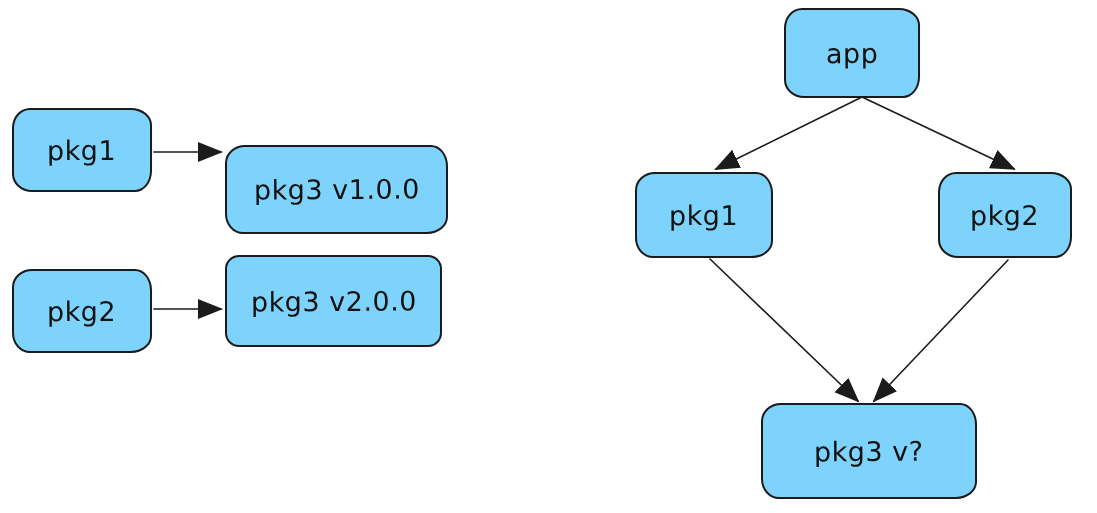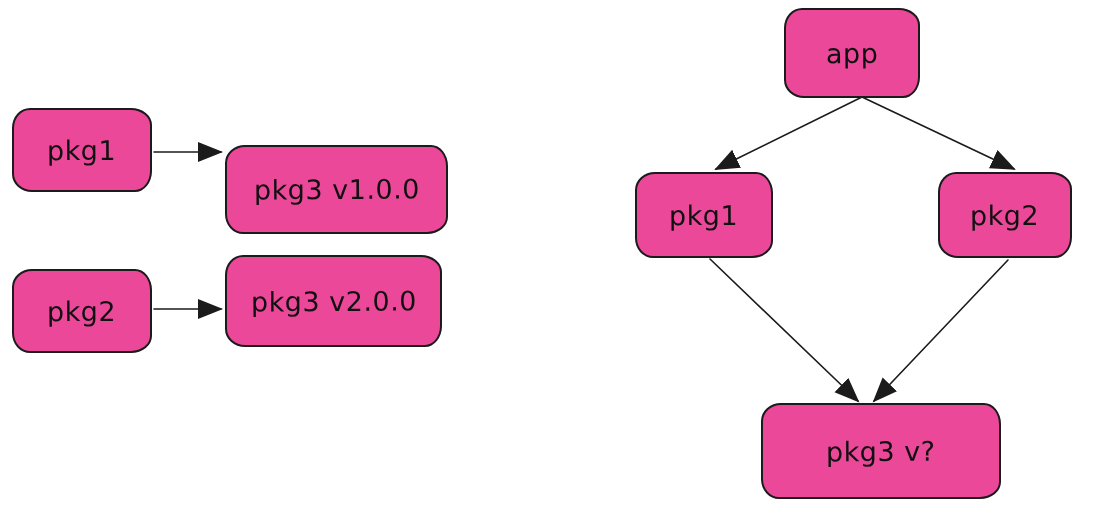--- a/index.html
+++ b/index.html
@@ -29,21 +29,21 @@
     stroke: #1b1b1b;
     stroke-width: 1.6;
     stroke-linecap: round;
   }
   .arrowhead-path {
     fill: #1b1b1b;
   }
   .node {
     position: absolute;
     box-sizing: border-box;
-    background: #ec4899;
+    background: #7dd3fc;
     border: 2px solid #1b1b1b;
     display: flex;
     align-items: center;
     justify-content: center;
     color: #111111;
     font-size: 27px;
     letter-spacing: 0.5px;
     white-space: nowrap;
   }
   
@@ -74,30 +74,30 @@
 
   <div class="node r1" style="left:12px; top:108px; width:140px; height:84px;">
     <span class="label">pkg1</span>
   </div>
   <div class="node r2" style="left:225px; top:101px; width:223px; height:89px;margin-top:44px;">
     <span class="label">pkg3 v1.0.0</span>
   </div>
   <div class="node r2" style="left:12px; top:269px; width:140px; height:84px;">
     <span class="label">pkg2</span>
   </div>
-  <div class="node r1" style="left:225px; top:255px; width:217px; height:92px;">
+  <div class="node r1" style="left:225px; top:255px; width:217px; height:92px;border-radius:14px;">
     <span class="label">pkg3 v2.0.0</span>
   </div>
 
   <div class="node r1" style="left:784px; top:8px; width:136px; height:90px;">
     <span class="label">app</span>
   </div>
   <div class="node r2" style="left:635px; top:172px; width:138px; height:86px;">
     <span class="label">pkg1</span>
   </div>
   <div class="node r1" style="left:938px; top:172px; width:134px; height:86px;">
     <span class="label">pkg2</span>
   </div>
-  <div class="node r2" style="left:761px; top:403px; width:240px; height:96px;">
+  <div class="node r2" style="left:761px; top:403px; width:216px; height:96px;">
     <span class="label">pkg3 v?</span>
   </div>
 
 </div>
 
 </body></html>

